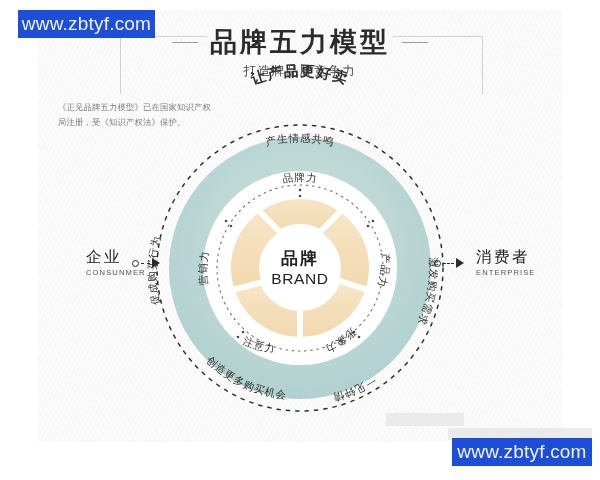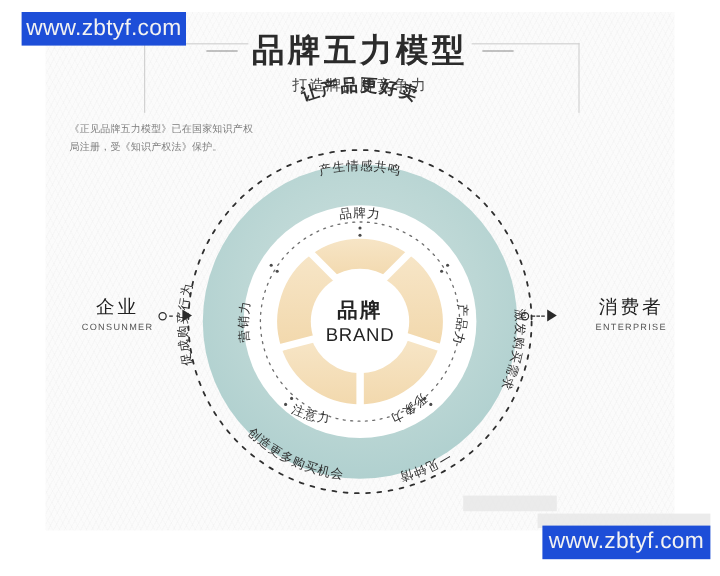--- a/index.html
+++ b/index.html
@@ -75,25 +75,25 @@
   #diagram{position:absolute;left:128px;top:122px;width:344px;height:292px;}
   #diagram svg{width:344px;height:292px;overflow:visible;}
 
   .lbl{font-family:"Liberation Sans","DejaVu Sans",sans-serif;fill:#2e2e2e;}
   .lbl-outer{font-size:10.5px;letter-spacing:.8px;}
   .lbl-inner{font-size:10.5px;letter-spacing:.8px;}
   .lbl-brand-cn{font-size:17px;font-weight:bold;fill:#232323;letter-spacing:2px;}
   .lbl-brand-en{font-size:15.5px;fill:#232323;letter-spacing:.6px;}
 
   
-  .endpoint{position:absolute;text-align:center;}
+  .endpoint{position:absolute;text-align:left;margin-left:20px;}
   .ep-cn{font-size:15.5px;color:#222;letter-spacing:2.5px;font-weight:500;line-height:1.1;}
   .ep-en{font-size:7.6px;color:#555;letter-spacing:1.1px;margin-top:3px;}
   #ep-left{left:66px;top:248px;width:64px;}
-  #ep-right{left:488px;top:248px;width:76px;}
+  #ep-right{left:456px;top:248px;width:76px;}
 
   .connector{position:absolute;height:14px;display:flex;align-items:center;}
   #conn-left{left:132px;top:256px;width:28px;}
   #conn-right{left:434px;top:256px;width:30px;}
   .dot-o{
     width:5px;height:5px;border-radius:50%;
     border:1.4px solid #2a2a2a;background:transparent;flex:none;
   }
   .dash-seg{flex:1;height:0;border-top:1.6px dashed #2a2a2a;margin:0 2px;}
   .tri{

